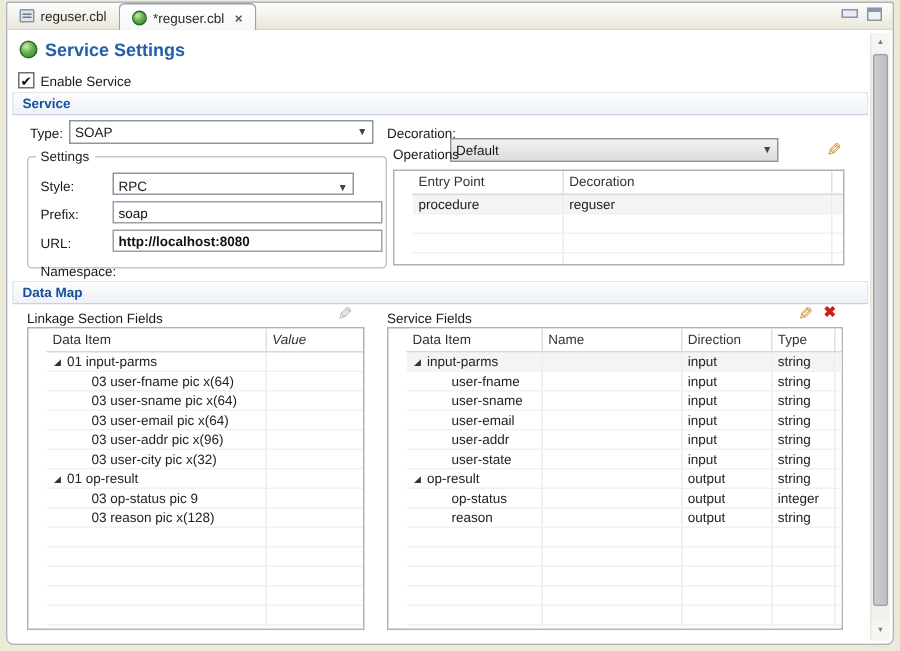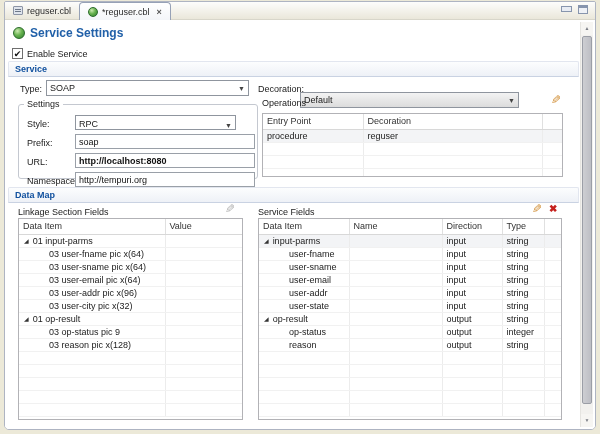--- a/index.html
+++ b/index.html
@@ -76,33 +76,33 @@
     position:absolute; left:13px; top:79px; width:240px; height:80px;
     border:1px solid #c4c8d0; border-radius:3px;
   }
   fieldset.settings legend { margin-left:5px; padding:0 3px; color:#222; }
 
   .icon-edit { font-size:12px; color:#cf8a2e; display:inline-block; transform:scaleX(-1); line-height:12px; }
   .icon-edit.disabled { color:#b0b0b0; }
   .icon-del { font-size:10px; color:#c5201c; font-weight:bold; line-height:12px; }
   .hdr-icons { position:absolute; display:flex; gap:7px; align-items:center; }
 
-  .tblwrap { position:absolute; border:1px solid #b2b2b6; overflow:hidden; background:#fff; }
+  .tblwrap { position:absolute; border:1px solid #b2b2b6; overflow:hidden; background:#fff;padding-left:12px; }
   table.grid { border-collapse:collapse; table-layout:fixed; width:100%; background:#fff; }
   .grid th {
     height:15px; font-weight:normal; text-align:left; padding:0 0 0 4px;
     border-right:1px solid #e0e0e0; border-bottom:1px solid #d8d8d8; color:#333;
     white-space:nowrap; overflow:hidden;
   }
   .grid td {
     height:13px; padding:0 0 0 4px;
     border-right:1px solid #ececec; border-bottom:1px solid #f1f1f1;
     color:#222; white-space:nowrap; overflow:hidden;
   }
-  .grid th:last-child, .grid td:last-child { border-right:none; }
+  .grid th:last-child, .grid td:last-child { border-right:none;font-style:italic; }
   tr.shaded { background:#f3f4f6; }
   .twisty { font-size:6px; color:#333; display:inline-block; margin-right:4px; transform:translateY(-1px); }
   td.child { padding-left:30px; }
   td.grp { padding-left:5px; }
 
   .scrollbar { position:absolute; right:2px; top:2px; width:13px; height:405px; background:#f2f1ee; border-left:1px solid #e5e4e0; }
   .sb-btn { position:absolute; left:0; width:12px; height:13px; color:#7a7d85; font-size:5px; text-align:center; line-height:13px; background:#f6f5f2; }
   .sb-up { top:0; }
   .sb-down { bottom:0; }
   .sb-thumb {
@@ -165,21 +165,20 @@
       <span class="lbl" style="left:8px; top:10px;">Style:</span>
       <div class="combo" style="left:56px; top:6px; width:161px; height:15px;align-items:flex-end;">
         <span class="txt">RPC</span>
         <span class="arrow">▼</span>
       </div>
       <span class="lbl" style="left:8px; top:29px;">Prefix:</span>
       <input class="txtfield" style="left: 56px; top: 25px; width: 180px;" value="soap">
       <span class="lbl" style="left:8px; top:48px;">URL:</span>
       <input class="txtfield" style="left: 56px; top: 44px; width: 180px; font-weight: bold;" value="http://localhost:8080">
       <span class="lbl" style="left:8px; top:67px;">Namespace:</span>
-      <input class="txtfield" style="left: 56px; top: 63px; width: 180px;" value="http://tempuri.org">
     </fieldset>
 
     <span class="lbl" style="left:257px; top:78px;">Operations</span>
     <span class="hdr-icons" style="left:546px; top:74px;">
       <span class="icon-edit">✎</span>
     </span>
 
     <div class="tblwrap" style="left:257px; top:93px; width:301px; height:64px;">
       <table class="grid">
         <colgroup>

